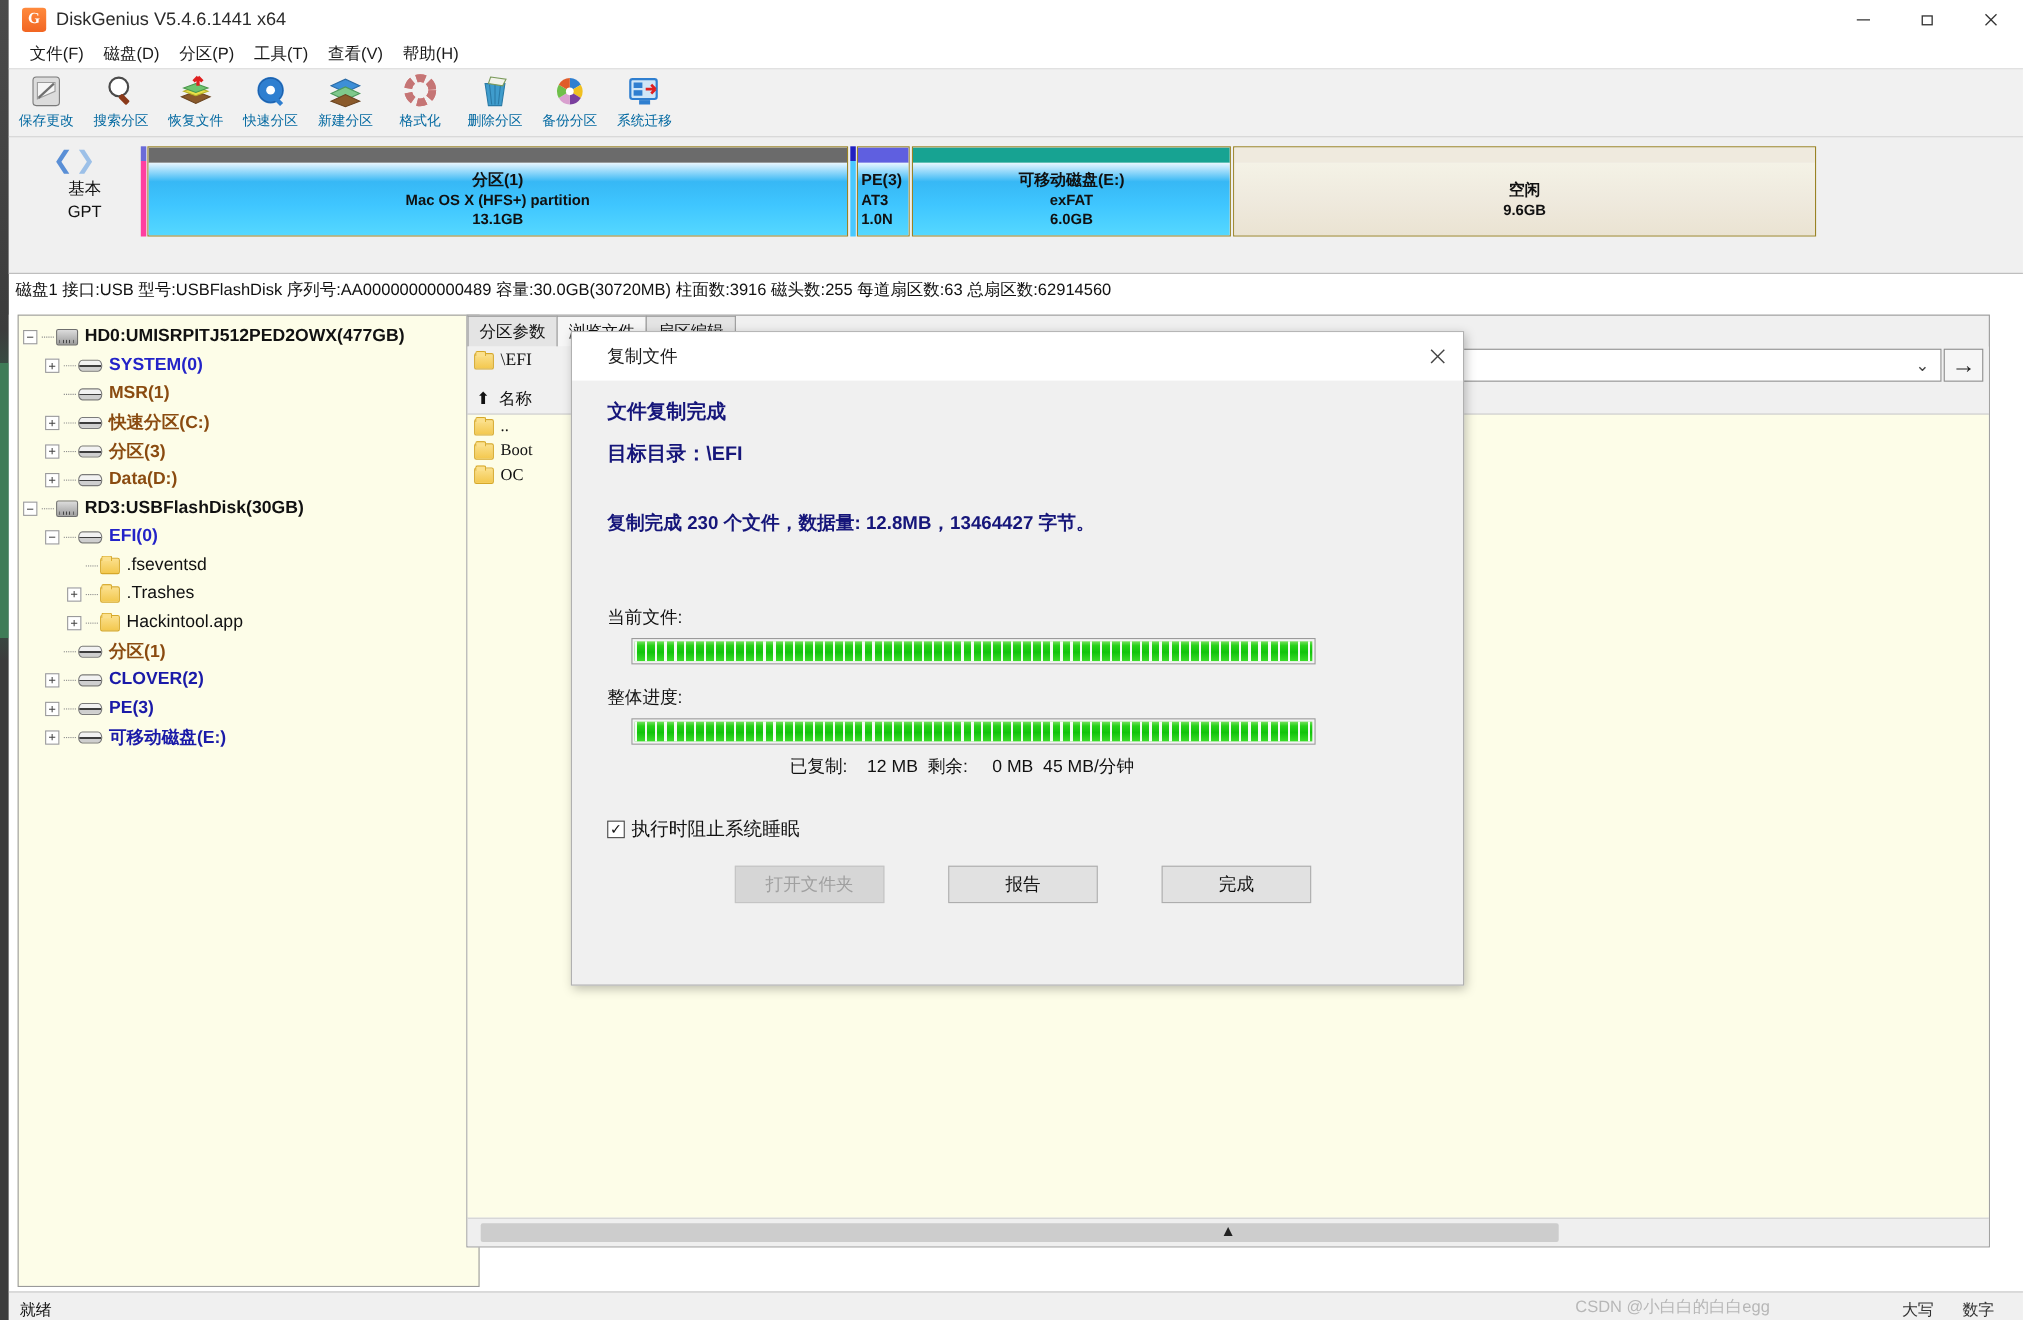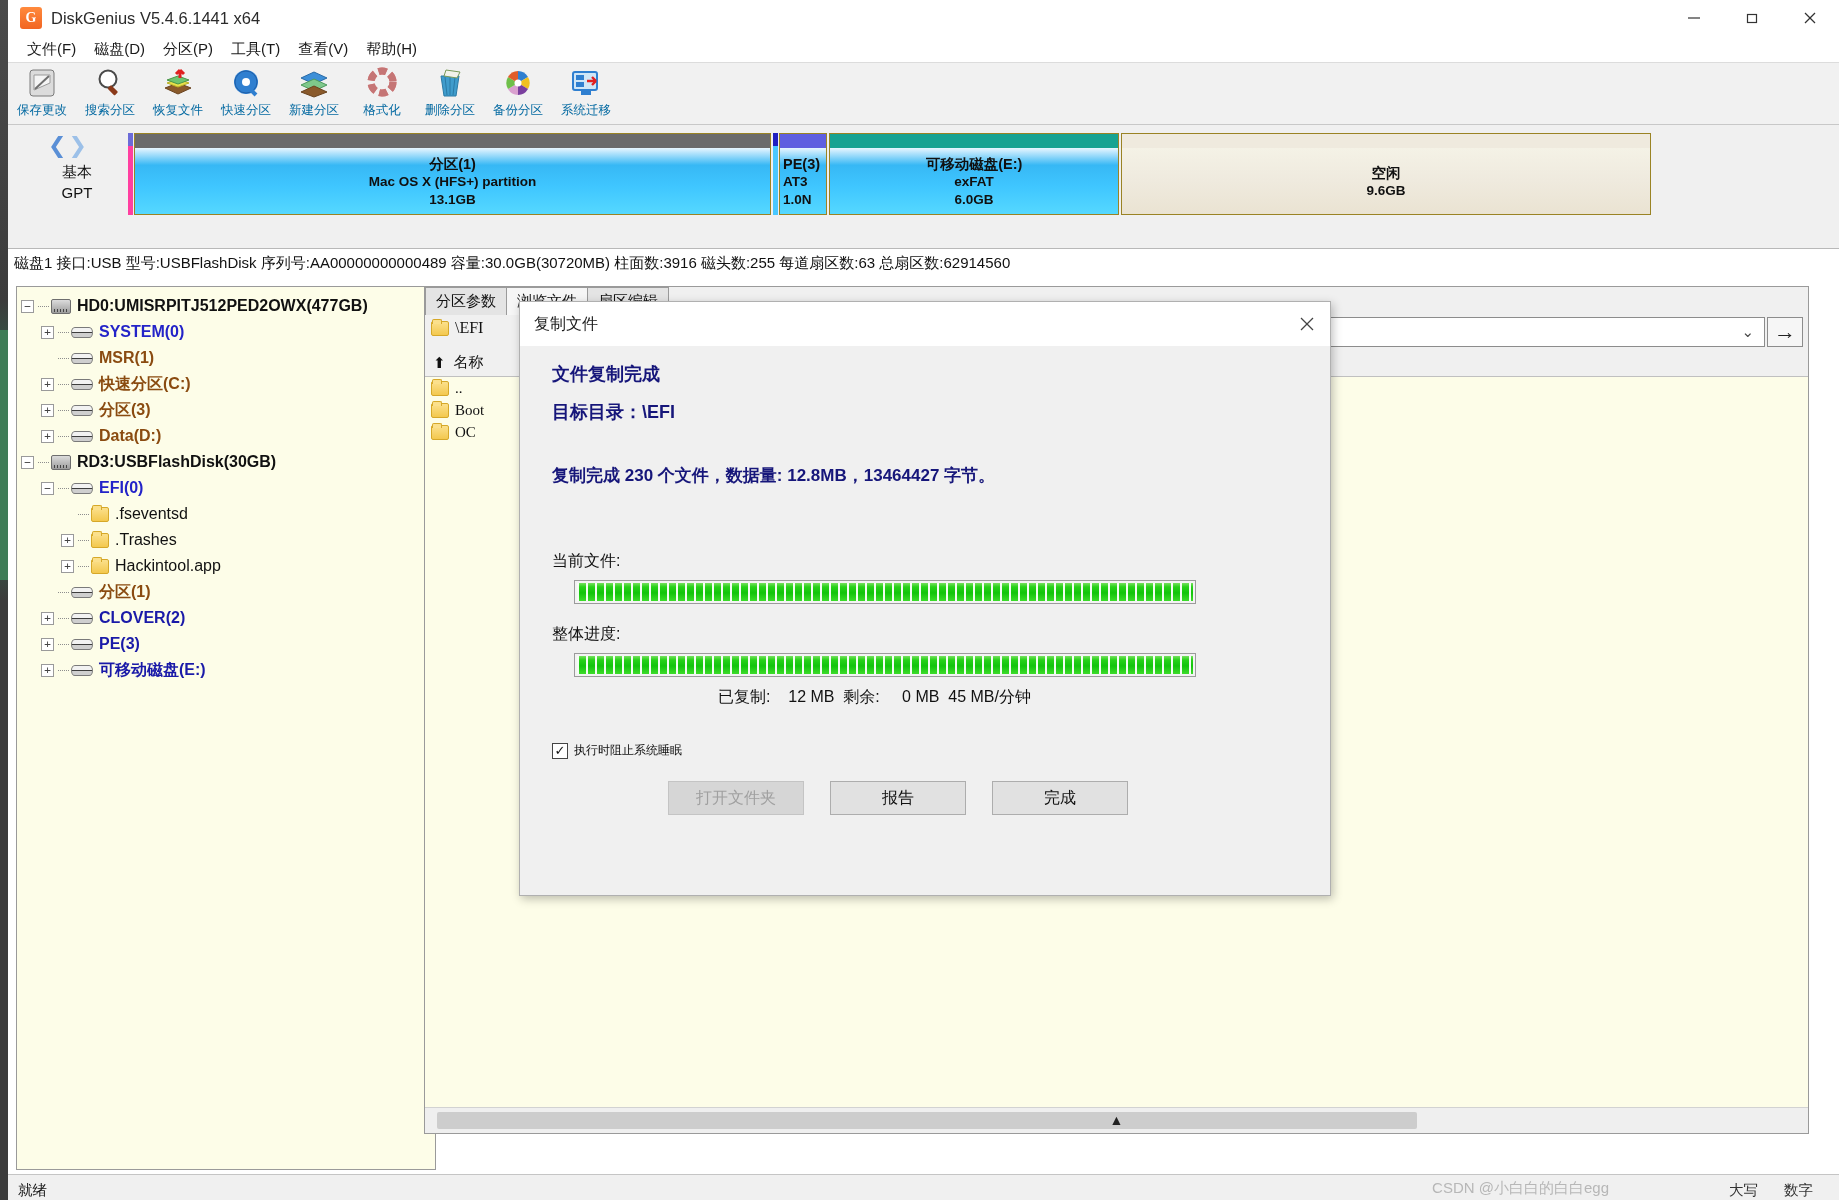--- a/index.html
+++ b/index.html
@@ -274,21 +274,21 @@
   }
 
   
   .dlg {
     position: absolute; left: 519px; top: 301px; width: 812px; height: 595px;
     background: #f0f0f0; border: 1px solid #b0b0b0;
     box-shadow: 2px 3px 9px rgba(0,0,0,0.25);
   }
   .dlg-title {
     height: 44px; background: #ffffff; display: flex; align-items: center;
-    padding-left: 14px; font-size: 16px; color: #1a1a1a;
+    padding-left: 32px; font-size: 16px; color: #1a1a1a;
   }
   .dlg-close {
     margin-left: auto; width: 46px; height: 44px;
     display: flex; align-items: center; justify-content: center;
   }
   .dlg-body { position: relative; padding: 0 18px; }
   .dlg-h1 {
     font-size: 18px; font-weight: bold; color: #16167a; margin: 16px 0 0 14px;
   }
   .dlg-h2 {
@@ -316,26 +316,26 @@
     font-size: 16px; color: #111; margin-left: 180px; margin-top: 10px;
     white-space: pre; font-family: "Liberation Sans", sans-serif;
   }
   .statline.two { margin-top: 2px; }
   .chkrow { display: flex; align-items: center; margin: 34px 0 0 14px; }
   .chkbox {
     width: 16px; height: 16px; border: 1px solid #444; background: #fff;
     display: inline-flex; align-items: center; justify-content: center; margin-right: 6px;
     font-size: 13px; color: #111; line-height: 1;
   }
-  .chklbl { font-size: 12px; color: #111; }
+  .chklbl { font-size: 17px; color: #111; }
   .btnrow { display: flex; margin: 22px 0 0 0; padding-left: 130px; }
   .dbtn {
     width: 136px; height: 34px; border: 1px solid #adadad; background: #e1e1e1;
     font-size: 16px; color: #111; display: flex; align-items: center; justify-content: center;
-    margin-right: 26px;
+    margin-right: 58px;
   }
   .dbtn.disabled { color: #a0a0a0; background: #d6d6d6; border-color: #c4c4c4; }
 </style>
 </head>
 <body>
 
 <div id="app">
 
   <div class="desk-strip"></div>
   <div class="desk-strip2"></div>

